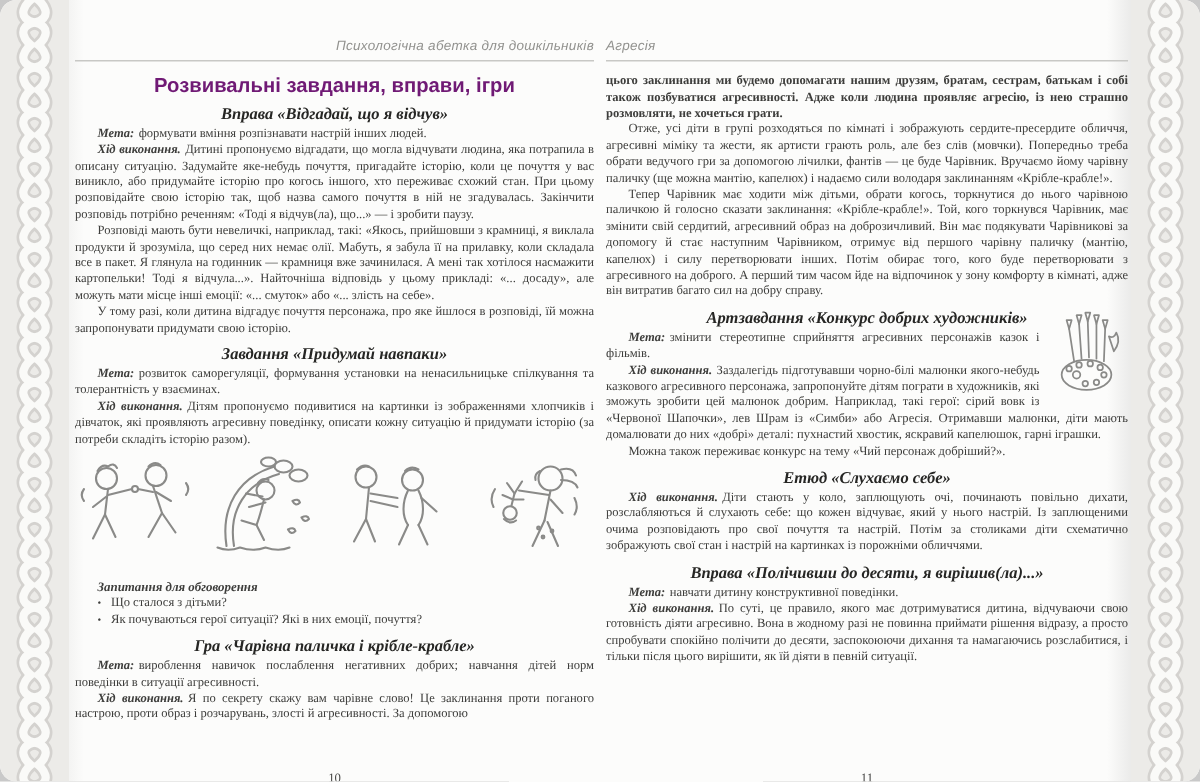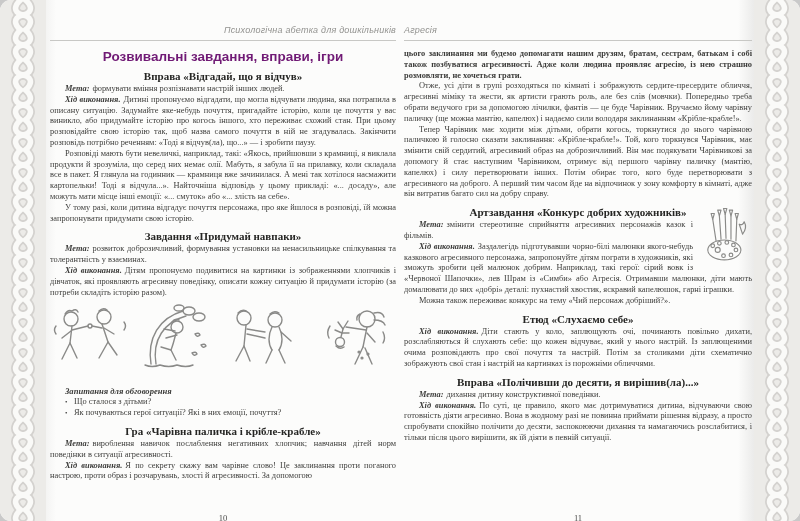--- a/index.html
+++ b/index.html
@@ -31,21 +31,21 @@
   }
   .rh-right{text-align:right;}
   .rh-left{text-align:left;}
   .runrule{border-top:1px solid #c8c8c5;margin:3px 0 0;}
   .sectitle{
     font-family:"Liberation Sans", sans-serif;font-weight:bold;
     font-size:13.5px;color:#701a75;text-align:center;margin:8px 0 2px;
   }
   .extitle{
     font-family:"Liberation Serif", serif;font-weight:bold;
-    font-size:11px;color:#262624;text-align:center;margin:6px 0 2px;
+    font-size:11px;color:#262624;text-align:center;margin:6px 0 2px;font-style:italic;
   }
   .p{
     font-size:8.4px;line-height:10.8px;color:#3d3d3b;
     text-align:justify;text-indent:15px;margin:0;
   }
   .lead{font-weight:bold;font-style:italic;margin-right:3px;}
   .qtitle{
     font-size:8.6px;line-height:11px;color:#3d3d3b;
     font-weight:bold;font-style:italic;margin:12px 0 0;text-indent:15px;
   }
@@ -117,21 +117,21 @@
 
     <h1 class="sectitle">Розвивальні завдання, вправи, ігри</h1>
 
     <h2 class="extitle">Вправа «Відгадай, що я відчув»</h2>
     <p class="p"><span class="lead">Мета:</span><span>формувати вміння розпізнавати настрій інших людей.</span></p>
     <p class="p"><span class="lead">Хід виконання.</span><span>Дитині пропонуємо відгадати, що могла відчувати людина, яка потрапила в описану ситуацію. Задумайте яке-небудь почуття, пригадайте історію, коли це почуття у вас виникло, або придумайте історію про когось іншого, хто переживає схожий стан. При цьому розповідайте свою історію так, щоб назва самого почуття в ній не згадувалась. Закінчити розповідь потрібно реченням: «Тоді я відчув(ла), що...» — і зробити паузу.</span></p>
     <p class="p">Розповіді мають бути невеличкі, наприклад, такі: «Якось, прийшовши з крамниці, я виклала продукти й зрозуміла, що серед них немає олії. Мабуть, я забула її на прилавку, коли складала все в пакет. Я глянула на годинник — крамниця вже зачинилася. А мені так хотілося насмажити картопельки! Тоді я відчула...». Найточніша відповідь у цьому прикладі: «... досаду», але можуть мати місце інші емоції: «... смуток» або «... злість на себе».</p>
     <p class="p">У тому разі, коли дитина відгадує почуття персонажа, про яке йшлося в розповіді, їй можна запропонувати придумати свою історію.</p>
 
     <h2 class="extitle">Завдання «Придумай навпаки»</h2>
-    <p class="p"><span class="lead">Мета:</span><span>розвиток доброзичливий, формування установки на ненасильницьке спілкування та толерантність у взаєминах.</span></p>
+    <p class="p"><span class="lead">Мета:</span><span>розвиток саморегуляції, формування установки на ненасильницьке спілкування та толерантність у взаєминах.</span></p>
     <p class="p"><span class="lead">Хід виконання.</span><span>Дітям пропонуємо подивитися на картинки із зображеннями хлопчиків і дівчаток, які проявляють агресивну поведінку, описати кожну ситуацію й придумати історію (за потреби складіть історію разом).</span></p>
 
     <div class="illos">
       <div class="illo">
         <svg viewBox="0 0 80 72">
           <g class="kid">
             <circle cx="20" cy="17" r="7"></circle>
             <path d="M14 12 q3 -5 7 -3 q4 -3 6 1"></path>
             <path d="M21 24 L19 41"></path>
             <path d="M21 28 L37 24"></path>
@@ -205,21 +205,21 @@
       </div>
     </div>
 
     <p class="qtitle">Запитання для обговорення</p>
     <ul class="qlist">
       <li>Що сталося з дітьми?</li>
       <li>Як почуваються герої ситуації? Які в них емоції, почуття?</li>
     </ul>
 
     <h2 class="extitle">Гра «Чарівна паличка і крібле-крабле»</h2>
-    <p class="p"><span class="lead">Мета:</span><span>вироблення навичок послаблення негативних хлопчик; навчання дітей норм поведінки в ситуації агресивності.</span></p>
+    <p class="p"><span class="lead">Мета:</span><span>вироблення навичок послаблення негативних добрих; навчання дітей норм поведінки в ситуації агресивності.</span></p>
     <p class="p"><span class="lead">Хід виконання.</span><span>Я по секрету скажу вам чарівне слово! Це заклинання проти поганого настрою, проти образ і розчарувань, злості й агресивності. За допомогою</span></p>
 
     <div class="pagenum">10</div>
   </div>
 
   <div class="page rightpage">
     <div class="runhead rh-left">Агресія</div>
     <div class="runrule"></div>
 
     <p class="p" style="margin-top:8px;text-indent:0;font-weight:bold;">цього заклинання ми будемо допомагати нашим друзям, братам, сестрам, батькам і собі також позбуватися агресивності. Адже коли людина проявляє агресію, із нею страшно розмовляти, не хочеться грати.</p>
@@ -248,20 +248,20 @@
       </div>
       <p class="p"><span class="lead">Мета:</span><span>змінити стереотипне сприйняття агресивних персонажів казок і фільмів.</span></p>
       <p class="p"><span class="lead">Хід виконання.</span><span>Заздалегідь підготувавши чорно-білі малюнки якого-небудь казкового агресивного персонажа, запропонуйте дітям пограти в художників, які зможуть зробити цей малюнок добрим. Наприклад, такі герої: сірий вовк із «Червоної Шапочки», лев Шрам із «Симби» або Агресія. Отримавши малюнки, діти мають домалювати до них «добрі» деталі: пухнастий хвостик, яскравий капелюшок, гарні іграшки.</span></p>
       <p class="p">Можна також переживає конкурс на тему «Чий персонаж добріший?».</p>
     </div>
 
     <h2 class="extitle">Етюд «Слухаємо себе»</h2>
     <p class="p"><span class="lead">Хід виконання.</span><span>Діти стають у коло, заплющують очі, починають повільно дихати, розслабляються й слухають себе: що кожен відчуває, який у нього настрій. Із заплющеними очима розповідають про свої почуття та настрій. Потім за столиками діти схематично зображують свої стан і настрій на картинках із порожніми обличчями.</span></p>
 
     <h2 class="extitle">Вправа «Полічивши до десяти, я вирішив(ла)...»</h2>
-    <p class="p"><span class="lead">Мета:</span><span>дихання дитину конструктивної поведінки.</span></p>
+    <p class="p"><span class="lead">Мета:</span><span>навчати дитину конструктивної поведінки.</span></p>
     <p class="p"><span class="lead">Хід виконання.</span><span>По суті, це правило, якого має дотримуватися дитина, відчуваючи свою готовність діяти агресивно. Вона в жодному разі не повинна приймати рішення відразу, а просто спробувати спокійно полічити до десяти, заспокоюючи дихання та намагаючись розслабитися, і тільки після цього вирішити, як їй діяти в певній ситуації.</span></p>
 
 
     <div class="pagenum">11</div>
   </div>
 
 </div>
 
 </body></html>

